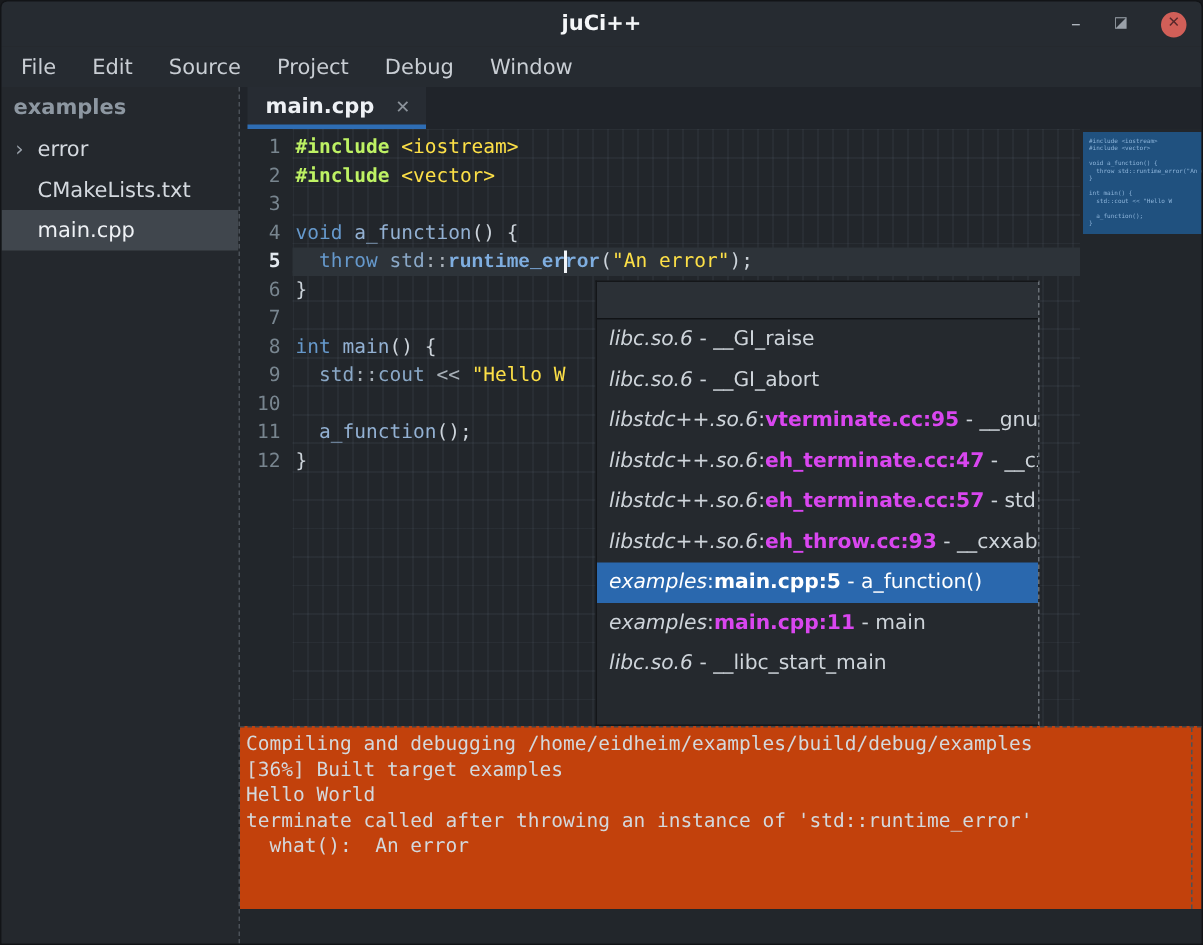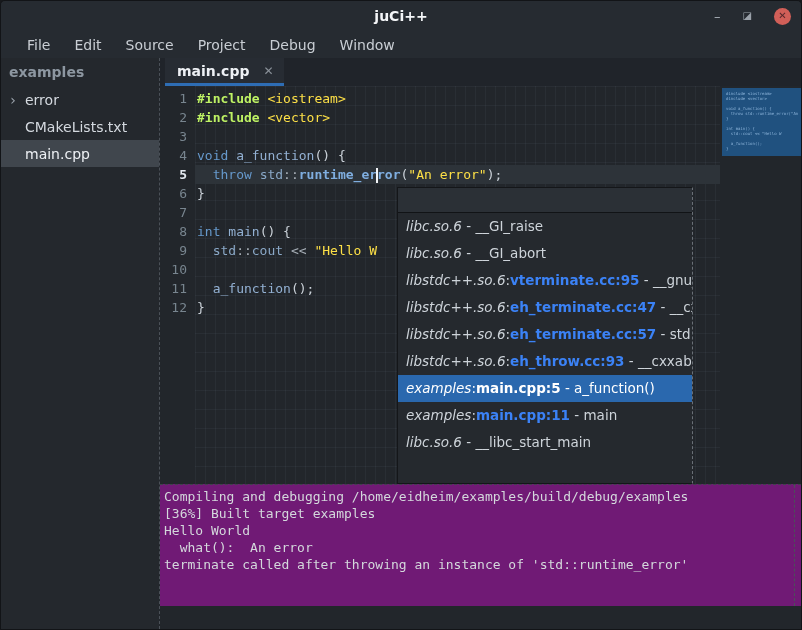--- a/index.html
+++ b/index.html
@@ -16,21 +16,21 @@
   .win-controls { position:absolute; right:10px; top:0; height:30px; display:flex;
                   align-items:center; gap:22px; }
   .wbtn { color:#aeb5bd; font-size:13px; line-height:1; cursor:default; }
   .wbtn.restore { font-size:10px; color:#9aa1a9; }
   .wbtn.close { width:17px; height:17px; background:#d15f58; border-radius:50%;
                 color:#56282b; font-size:10px; font-weight:bold; display:flex;
                 align-items:center; justify-content:center; }
 
   
   .menubar { height:27px; background:#262b31; display:flex; align-items:center;
-             padding-left:16px; flex:0 0 27px; }
+             padding-left:3px; flex:0 0 27px; }
   .menu-item { color:#c9ced4; font-size:14px; padding:3px 10px; margin-right:4px; }
 
   
   .main { flex:1 1 auto; display:flex; min-height:0; }
 
   
   .sidebar { width:158px; flex:0 0 158px; background:#24282d; overflow:hidden; }
   .sidebar-header { height:28px; display:flex; align-items:center; padding-left:8px;
                     color:#8d97a1; font-size:14px; font-weight:bold; }
   .tree-item { height:27px; display:flex; align-items:center; color:#d4d9df; font-size:14px; }
@@ -55,46 +55,46 @@
   .gridlayer { position:absolute; left:35px; top:0; width:525px; height:100%;
     background-image:
       repeating-linear-gradient(to right, rgba(160,180,205,.055) 0 1px, transparent 1px 10px),
       repeating-linear-gradient(to bottom, rgba(160,180,205,.055) 0 1px, transparent 1px 19px); }
   .curline { position:absolute; left:35px; width:525px; height:19px; background:#2d3339; }
   .codelines { position:absolute; left:0; top:3px; width:100%; }
   .code-line { height:19px; line-height:19px; white-space:pre; font-size:13px; display:flex; }
   .gut { width:34px; flex:0 0 34px; text-align:right; padding-right:7px; color:#78858f; }
   .code-line.cur .gut { color:#e3e9ef; font-weight:bold; }
   .code-txt { padding-left:3px; }
-  .tk-pl { color:#ccd3da; } .tk-kw { color:#6699cc; } .tk-kwb { color:#7faee0; font-weight:bold; }
+  .tk-pl { color:#ccd3da; } .tk-kw { color:#6699cc; } .tk-kwb { color:#7faee0; font-weight:bold;font-family:Liberation Mono, monospace; }
   .tk-str { color:#fde047; } .tk-pp { color:#bef264;font-weight:bold; } .tk-ns { color:#8aa8c7; }
   .tk-op { color:#a8b0b8; } .tk-fn { color:#93b1d3; }
   .cursor { display:inline-block; width:2px; height:15px; margin:0 -1px; background:#f2f5f8;
             vertical-align:middle; }
 
   
   .minimap { position:absolute; left:562px; top:2px; width:82px; height:68px;
              background:#20517f; overflow:hidden; padding:3px 0 0 4px; }
   .minimap .mline { font-size:4px; line-height:5px; color:#8cb4da; white-space:pre;
                     font-family:"DejaVu Sans Mono", monospace; }
 
   
   .popup { position:absolute; left:237px; top:101px; width:296px; height:297px;
            background:#25292e; border:1px solid #141619; border-right:1px dashed #6a7077;
            font-family:"DejaVu Sans", sans-serif; }
   .popup-head { height:25px; background:#2b3036; border-bottom:1px solid #111316; }
   .popup-row { height:27px; line-height:27px; padding-left:8px; white-space:nowrap;
                overflow:hidden; font-size:13.5px; color:#ced4da; }
   .popup-row .lib { font-style:italic; }
-  .popup-row .file { font-weight:bold; color:#3b82f6; }
+  .popup-row .file { font-weight:bold; color:#d946ef; }
   .popup-row.selected { background:#2a68ae; color:#ffffff; }
   .popup-row.selected .file { color:#ffffff; }
 
   
-  .terminal { height:122px; flex:0 0 122px; background:#701a75; border-top:1px dashed #3f454b;
+  .terminal { height:122px; flex:0 0 122px; background:#c2410c; border-top:1px dashed #3f454b;
               padding:3px 0 0 4px; position:relative; overflow:hidden; }
   .terminal::after { content:""; position:absolute; right:6px; top:0; bottom:0;
                      border-left:1px dashed #4b5158; }
   .term-line { font-family:"DejaVu Sans Mono", monospace; font-size:13px; line-height:17px;
                color:#d4d8dc; white-space:pre; }
 
   
   .statusbar { height:25px; flex:0 0 25px; background:#2b3036; border-top:1px solid #1a1d20;
                position:relative; }
   .status-loc { position:absolute; left:8px; top:4px; color:#c6cbd1; font-size:13px; }
@@ -196,21 +196,21 @@
               <div class="popup-row"><span class="lib">examples</span>:<span class="file">main.cpp:11</span> - main</div>
               <div class="popup-row"><span class="lib">libc.so.6</span> - __libc_start_main</div>
             </div>
         </div>
       </div>
 
       <div class="terminal" id="terminal">
           <div class="term-line">Compiling and debugging /home/eidheim/examples/build/debug/examples</div>
           <div class="term-line">[36%] Built target examples</div>
           <div class="term-line">Hello World</div>
+          <div class="term-line">terminate called after throwing an instance of 'std::runtime_error'</div>
           <div class="term-line">  what():  An error</div>
-          <div class="term-line">terminate called after throwing an instance of 'std::runtime_error'</div>
         </div>
 
     </div>
   </div>
 
 
 </div>
 
 </body></html>

